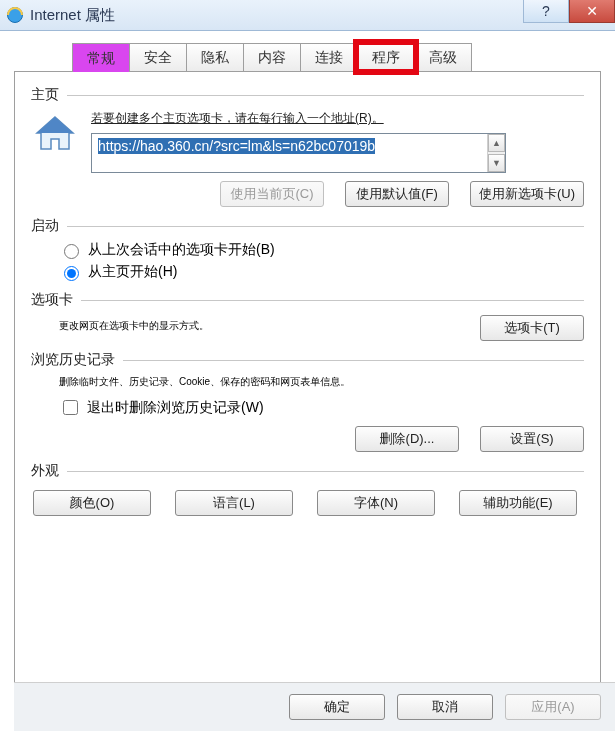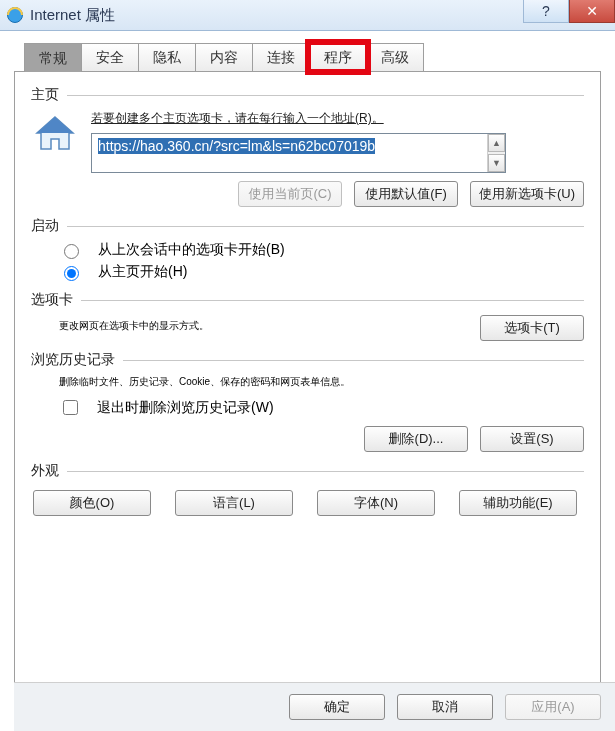--- a/index.html
+++ b/index.html
@@ -65,25 +65,26 @@
     border: 1px solid #9e9e9e;
     border-bottom: none;
     background: linear-gradient(#fefefe,#ececec);
     color: #333;
     font-size: 14px;
     margin-right: -1px;
     position: relative;
     z-index: 1;
   }
   .tab.active {
-    background: #a3a3a3;
+    background: #d946ef;
     z-index: 3;
     position: relative;
     top: 1px;
     padding-top: 6px;
+    margin-left: 48px;
   }
   .tab.highlighted {
     outline: 6px solid #e30613;
     outline-offset: -2px;
     z-index: 5;
   }
   .tabpanel {
     border: 1px solid #9e9e9e;
     margin: 0 8px 0 8px;
     padding: 14px 16px 48px 16px;
@@ -152,21 +153,21 @@
   .url-box .sb-btn {
     height: 16px;
     background: linear-gradient(#fefefe,#e6e6e6);
     border: 1px solid #b8b8b8;
     display: flex; align-items: center; justify-content: center;
     font-size: 9px; color: #666;
   }
   .btn-row {
     display: flex;
     justify-content: flex-end;
-    gap: 12px;
+    gap: 21px;
     margin-top: 8px;
     flex-wrap: wrap;
   }
   .btn {
     min-width: 104px;
     height: 26px;
     border: 1px solid #8a8a8a;
     background: linear-gradient(#fefefe,#e8e8e8);
     font-size: 13px;
     color: #222;
@@ -178,21 +179,21 @@
     white-space: nowrap;
   }
   .btn:disabled, .btn.disabled {
     color: #9a9a9a;
     border-color: #c0c0c0;
     background: linear-gradient(#fafafa,#f0f0f0);
   }
   .radio-row, .check-row {
     display: flex;
     align-items: center;
-    gap: 16px;
+    gap: 6px;
     margin: 4px 0 4px 28px;
     font-size: 14px;
   }
   .radio-row input, .check-row input {
     width: 15px; height: 15px;
   }
   .section-text {
     margin: 4px 0 8px 28px;
     font-size: 10px;
   }

